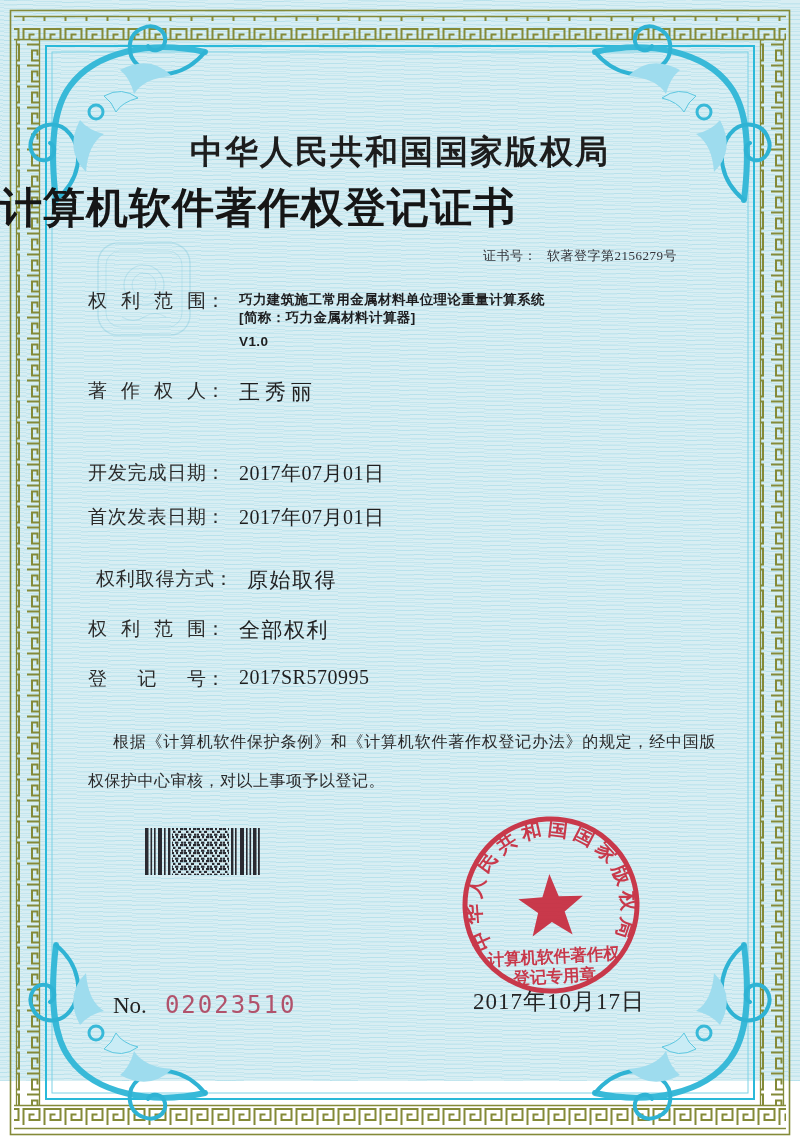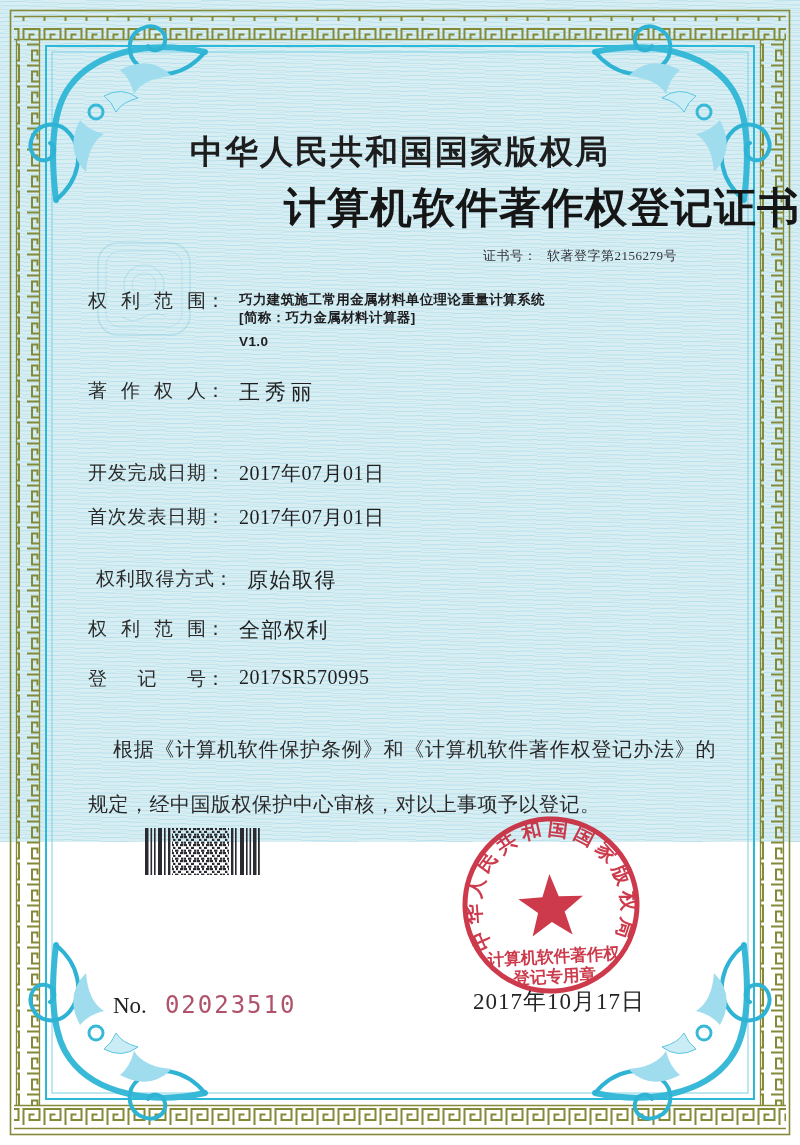--- a/index.html
+++ b/index.html
@@ -1,36 +1,36 @@
 <!DOCTYPE html>
 <html><head>
 <meta charset="utf-8">
 <style>
   html,body{margin:0;padding:0;}
   body{
     width:800px;height:1145px;overflow:hidden;
     font-family:"Liberation Serif","DejaVu Serif",serif;
   }
   .page{
-    position:relative;width:800px;height:842px;
+    position:relative;width:800px;height:1081px;
     background-color:#d8eef3;
     background-image:
       repeating-linear-gradient(2deg, rgba(96,190,214,.18) 0 1px, rgba(0,0,0,0) 1px 4px),
       repeating-linear-gradient(-3deg, rgba(110,200,222,.12) 0 1px, rgba(0,0,0,0) 1px 5px);
   }
   .frame{position:absolute;left:0;top:0;z-index:0;}
   .emboss{position:absolute;left:96px;top:241px;z-index:1;opacity:.55;}
 
   .authority{
     position:absolute;left:0;top:130px;width:800px;margin:0;z-index:2;
     text-align:center;font-size:33px;font-weight:700;letter-spacing:2px;color:#1d1d1d;
   }
   .cert-title{
     position:absolute;left:0;top:180px;width:800px;margin:0;z-index:2;
-    text-align:right;font-size:42px;font-weight:700;letter-spacing:1px;color:#161616;
+    text-align:left;font-size:42px;font-weight:700;letter-spacing:1px;color:#161616;
   }
   .certno{
     position:absolute;left:483px;top:247px;z-index:2;
     font-size:13px;color:#33343a;letter-spacing:.5px;
   }
   .certno .gap{display:inline-block;width:10px;}
 
   .row{position:absolute;left:88px;z-index:2;display:flex;align-items:flex-start;}
   .flabel{
     display:inline-block;width:118px;font-size:19px;color:#2a2a2a;
@@ -47,21 +47,21 @@
 
   .row-holder{top:378px;}   .v-holder{font-size:21px;letter-spacing:5px;}
   .row-dev{top:448px;margin-top:12px;}      .v-date{font-size:20px;letter-spacing:.5px;}
   .row-pub{top:504px;}
   .row-acq{top:566px;margin-left:8px;}      .v-mid{font-size:21px;letter-spacing:1.5px;}
   .row-scope{top:616px;}
   .row-reg{top:666px;}      .v-reg{font-size:20px;letter-spacing:.5px;}
 
   .statement{
     position:absolute;left:88px;top:722px;width:628px;margin:0;z-index:2;
-    font-size:20px;line-height:55px;letter-spacing:.5px;color:#2a2a2b;
+    font-size:16px;line-height:39px;letter-spacing:.5px;color:#2a2a2b;
     text-indent:25px;text-align:justify;
   }
   .barcode{position:absolute;left:145px;top:828px;z-index:2;}
   .seal{position:absolute;left:456px;top:810px;z-index:3;opacity:.92;transform:rotate(-3deg);}
   .issue-date{
     position:absolute;left:473px;top:986px;z-index:4;
     font-size:23px;color:#242425;letter-spacing:1px;
   }
   .serial{position:absolute;left:113px;top:991px;z-index:2;}
   .serial-label{font-size:23px;color:#222;}

